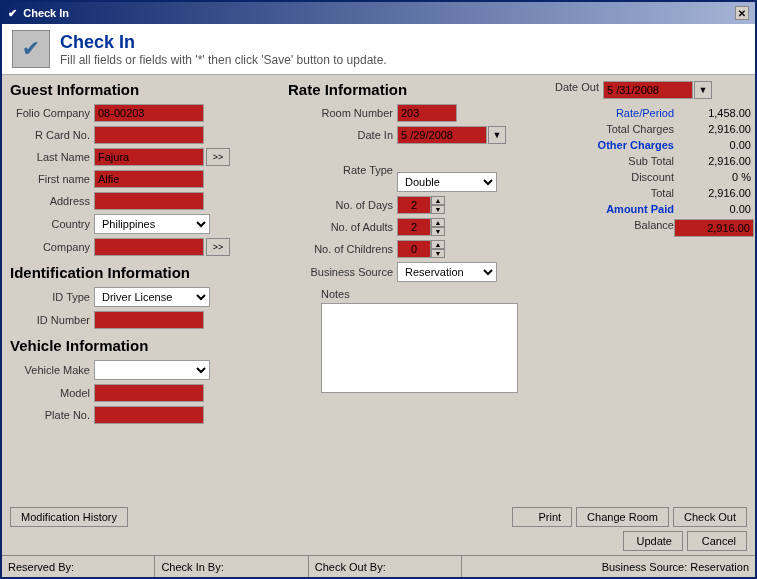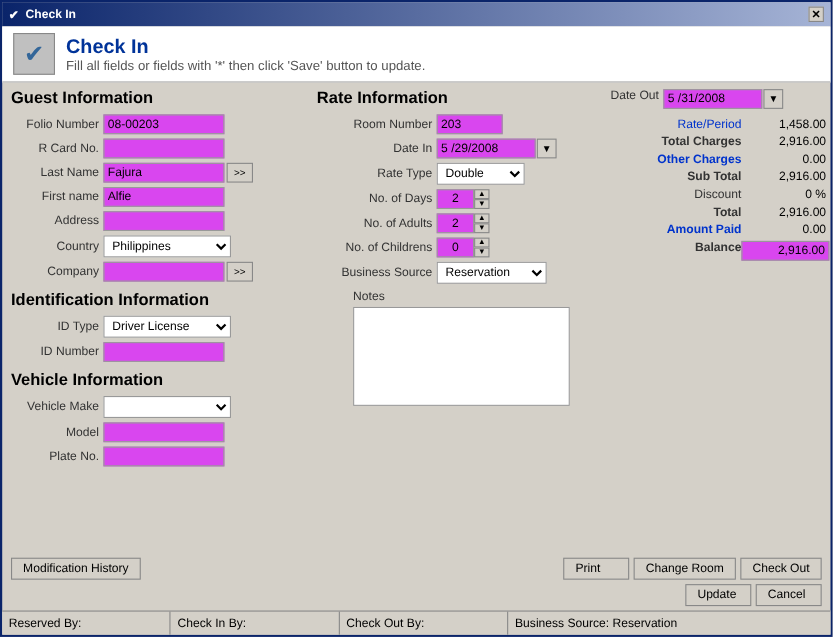--- a/index.html
+++ b/index.html
@@ -109,21 +109,21 @@
       margin-bottom: 4px;
     }
     .form-label {
       text-align: right;
       color: #333;
       font-size: 11px;
       flex-shrink: 0;
     }
     .form-input {
       border: 1px solid #999;
-      background: #d946ef;
+      background: #b91c1c;
       height: 18px;
       font-size: 11px;
       padding: 1px 3px;
     }
     select.form-input {
       height: 20px;
       background: white;
     }
     .btn-arrow {
       background: #d4d0c8;
@@ -159,21 +159,21 @@
       justify-content: flex-end;
       margin-bottom: 4px;
     }
     .right-label {
       font-size: 11px;
       color: #333;
       text-align: right;
       flex-shrink: 0;
     }
     .right-label.blue { color: #0033cc; font-weight: bold; }
-    .right-label.bold { font-weight: bold; }
+    .right-label.bold { font-weight: normal; }
     .value-display {
       width: 80px;
       text-align: right;
       font-size: 11px;
       padding-right: 3px;
       color: #000;
     }
     .notes-area {
       border: 1px solid #999;
       background: white;
@@ -191,41 +191,41 @@
       gap: 4px;
       flex-shrink: 0;
     }
     .btn {
       background: #d4d0c8;
       border: 1px solid #888;
       padding: 3px 10px;
       font-size: 11px;
       cursor: pointer;
       min-width: 60px;
-      text-align: left;
+      text-align: right;
     }
     .btn-mod-history {
       margin-right: auto;
     }
     .status-bar {
       display: flex;
       border-top: 1px solid #888;
       height: 22px;
       flex-shrink: 0;
       background: #d4d0c8;
     }
     .status-item {
       border-right: 1px solid #888;
       padding: 3px 6px;
       font-size: 11px;
       flex: 1;
       display: flex;
       align-items: center;
     }
-    .status-item:last-child { border-right: none; flex: 2; }
+    .status-item:last-child { border-right: none; flex: 2; justify-content: flex-end; }
     .spinner-group {
       display: flex;
       align-items: center;
       gap: 1px;
     }
     .spinner-btns {
       display: flex;
       flex-direction: column;
     }
     .spinner-btn {
@@ -266,21 +266,21 @@
       <p>Fill all fields or fields with '*' then click 'Save' button to update.</p>
     </div>
   </div>
 
   <div class="main-content">
 
     <div class="left-panel">
       <div class="section-title">Guest Information</div>
 
       <div class="form-row">
-        <span class="form-label" style="width:80px;">Folio Number</span>
+        <span class="form-label" style="width:80px;">Folio Company</span>
         <input class="form-input" style="width: 110px; margin-left: 4px;" type="text" value="08-00203">
       </div>
 
       <div class="form-row">
         <span class="form-label" style="width:80px;">R Card No.</span>
         <input class="form-input" style="width: 110px; margin-left: 4px;" type="text" value="">
       </div>
 
       <div class="form-row">
         <span class="form-label" style="width:80px;">Last Name</span>
@@ -357,21 +357,21 @@
       </div>
 
       <div class="form-row">
         <span class="form-label" style="width:105px;">Date In</span>
         <input class="form-input" style="width: 90px; margin-left: 4px;" type="text" value="5 /29/2008">
         <button class="btn-arrow" style="margin-left:1px;">▼</button>
       </div>
 
       <div class="form-row">
         <span class="form-label" style="width:105px;">Rate Type</span>
-        <select class="form-input" style="width:80px;margin-left:4px;">
+        <select class="form-input" style="width:100px;margin-left:4px;margin-top:24px;">
           <option>Double</option>
           <option>Single</option>
           <option>Suite</option>
         </select>
       </div>
 
       <div class="form-row">
         <span class="form-label" style="width:105px;">No. of Days</span>
         <input class="form-input" style="width: 34px; margin-left: 4px; text-align: center;" type="text" value="2">
         <div class="spinner-group">

